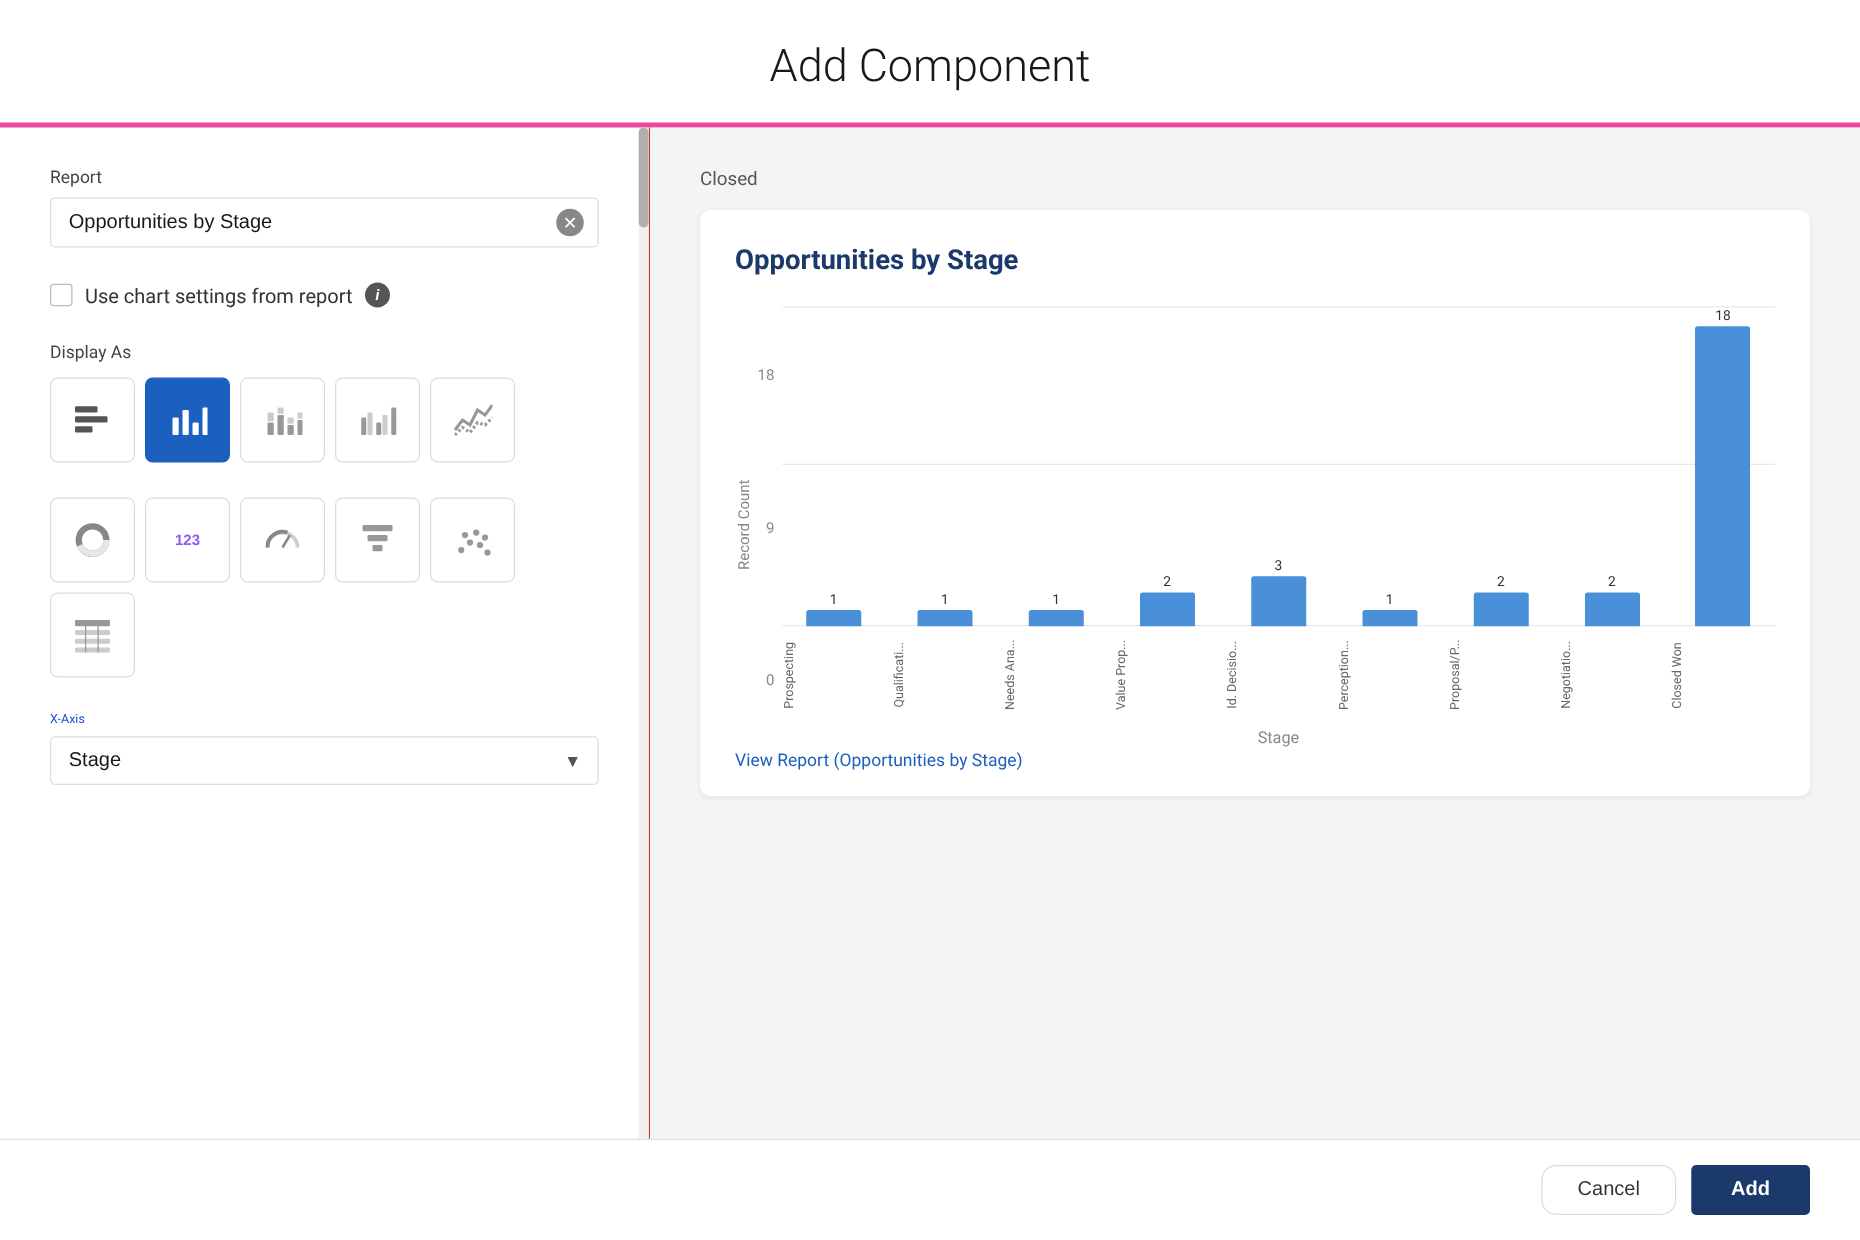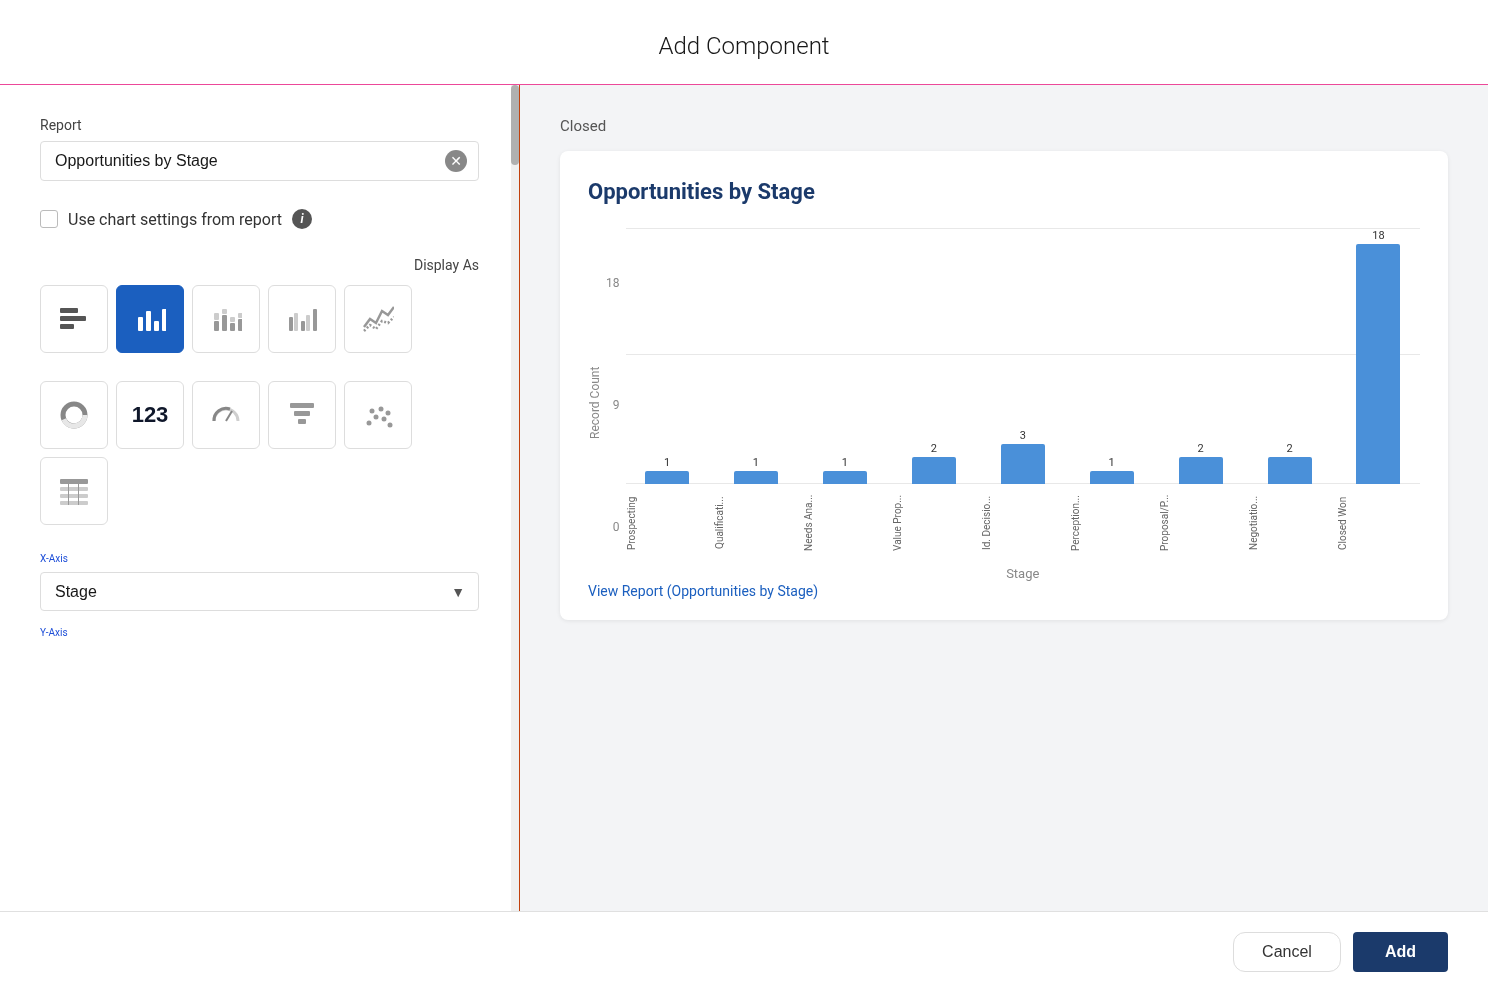--- a/index.html
+++ b/index.html
@@ -7,27 +7,27 @@
       font-family: -apple-system, BlinkMacSystemFont, 'Segoe UI', Roboto, sans-serif;
       background: #fff;
       width: 1488px;
       height: 992px;
       display: flex;
       flex-direction: column;
       align-items: center;
       overflow: hidden;
     }
     .modal-title {
-      font-size: 24px;
+      font-size: 36px;
       font-weight: 300;
       color: #181818;
       text-align: center;
       padding: 32px 0 24px;
       width: 100%;
-      border-bottom: 1px solid #ec4899;
+      border-bottom: 4px solid #ec4899;
     }
     .modal-body {
       display: flex;
       flex: 1;
       width: 100%;
       overflow: hidden;
     }
     
     .left-panel {
       width: 520px;
@@ -121,21 +121,20 @@
       font-size: 12px;
       font-style: italic;
       font-weight: bold;
       cursor: pointer;
       flex-shrink: 0;
     }
     .display-as-label {
       font-size: 14px;
       color: #444;
       margin-bottom: 12px;
-      text-align: right;
     }
     .chart-type-grid {
       display: grid;
       grid-template-columns: repeat(5, 68px);
       gap: 8px;
       margin-bottom: 28px;
     }
     .chart-type-btn {
       width: 68px;
       height: 68px;
@@ -409,21 +408,21 @@
     <div class="chart-type-row2">
 
       <button class="chart-type-btn">
         <svg viewBox="0 0 32 32" fill="none" stroke="currentColor" stroke-width="5" opacity="0.7">
           <circle cx="16" cy="16" r="11"></circle>
           <circle cx="16" cy="16" r="11" stroke="#ddd" stroke-dasharray="30 40" stroke-dashoffset="0"></circle>
         </svg>
       </button>
 
       <button class="chart-type-btn">
-        <span style="font-size:22px;font-weight:700;color:#0f172a">123</span>
+        <span style="font-size:12px;font-weight:700;color:#8b5cf6">123</span>
       </button>
 
       <button class="chart-type-btn">
         <svg viewBox="0 0 32 32" fill="none" stroke="currentColor" stroke-width="3" opacity="0.7">
           <path d="M4 22 A12 12 0 0 1 28 22" stroke="#bbb"></path>
           <path d="M4 22 A12 12 0 0 1 20 10" stroke="#555"></path>
           <line x1="16" y1="22" x2="22" y2="12" stroke="#555" stroke-width="2"></line>
         </svg>
       </button>
 
@@ -462,21 +461,20 @@
     </div>
 
     <div class="axis-label">X-Axis</div>
     <div class="axis-select-wrap">
       <select class="axis-select">
         <option>Stage</option>
       </select>
       <span class="axis-select-arrow">▼</span>
     </div>
 
-    <div class="axis-label">Y-Axis</div>
   </div>
 
   <div class="right-panel">
     <div class="preview-label">Closed</div>
     <div class="preview-card">
       <div class="preview-title">Opportunities by Stage</div>
 
       
       <div style="display:flex;flex-direction:row;align-items:center;">
 

